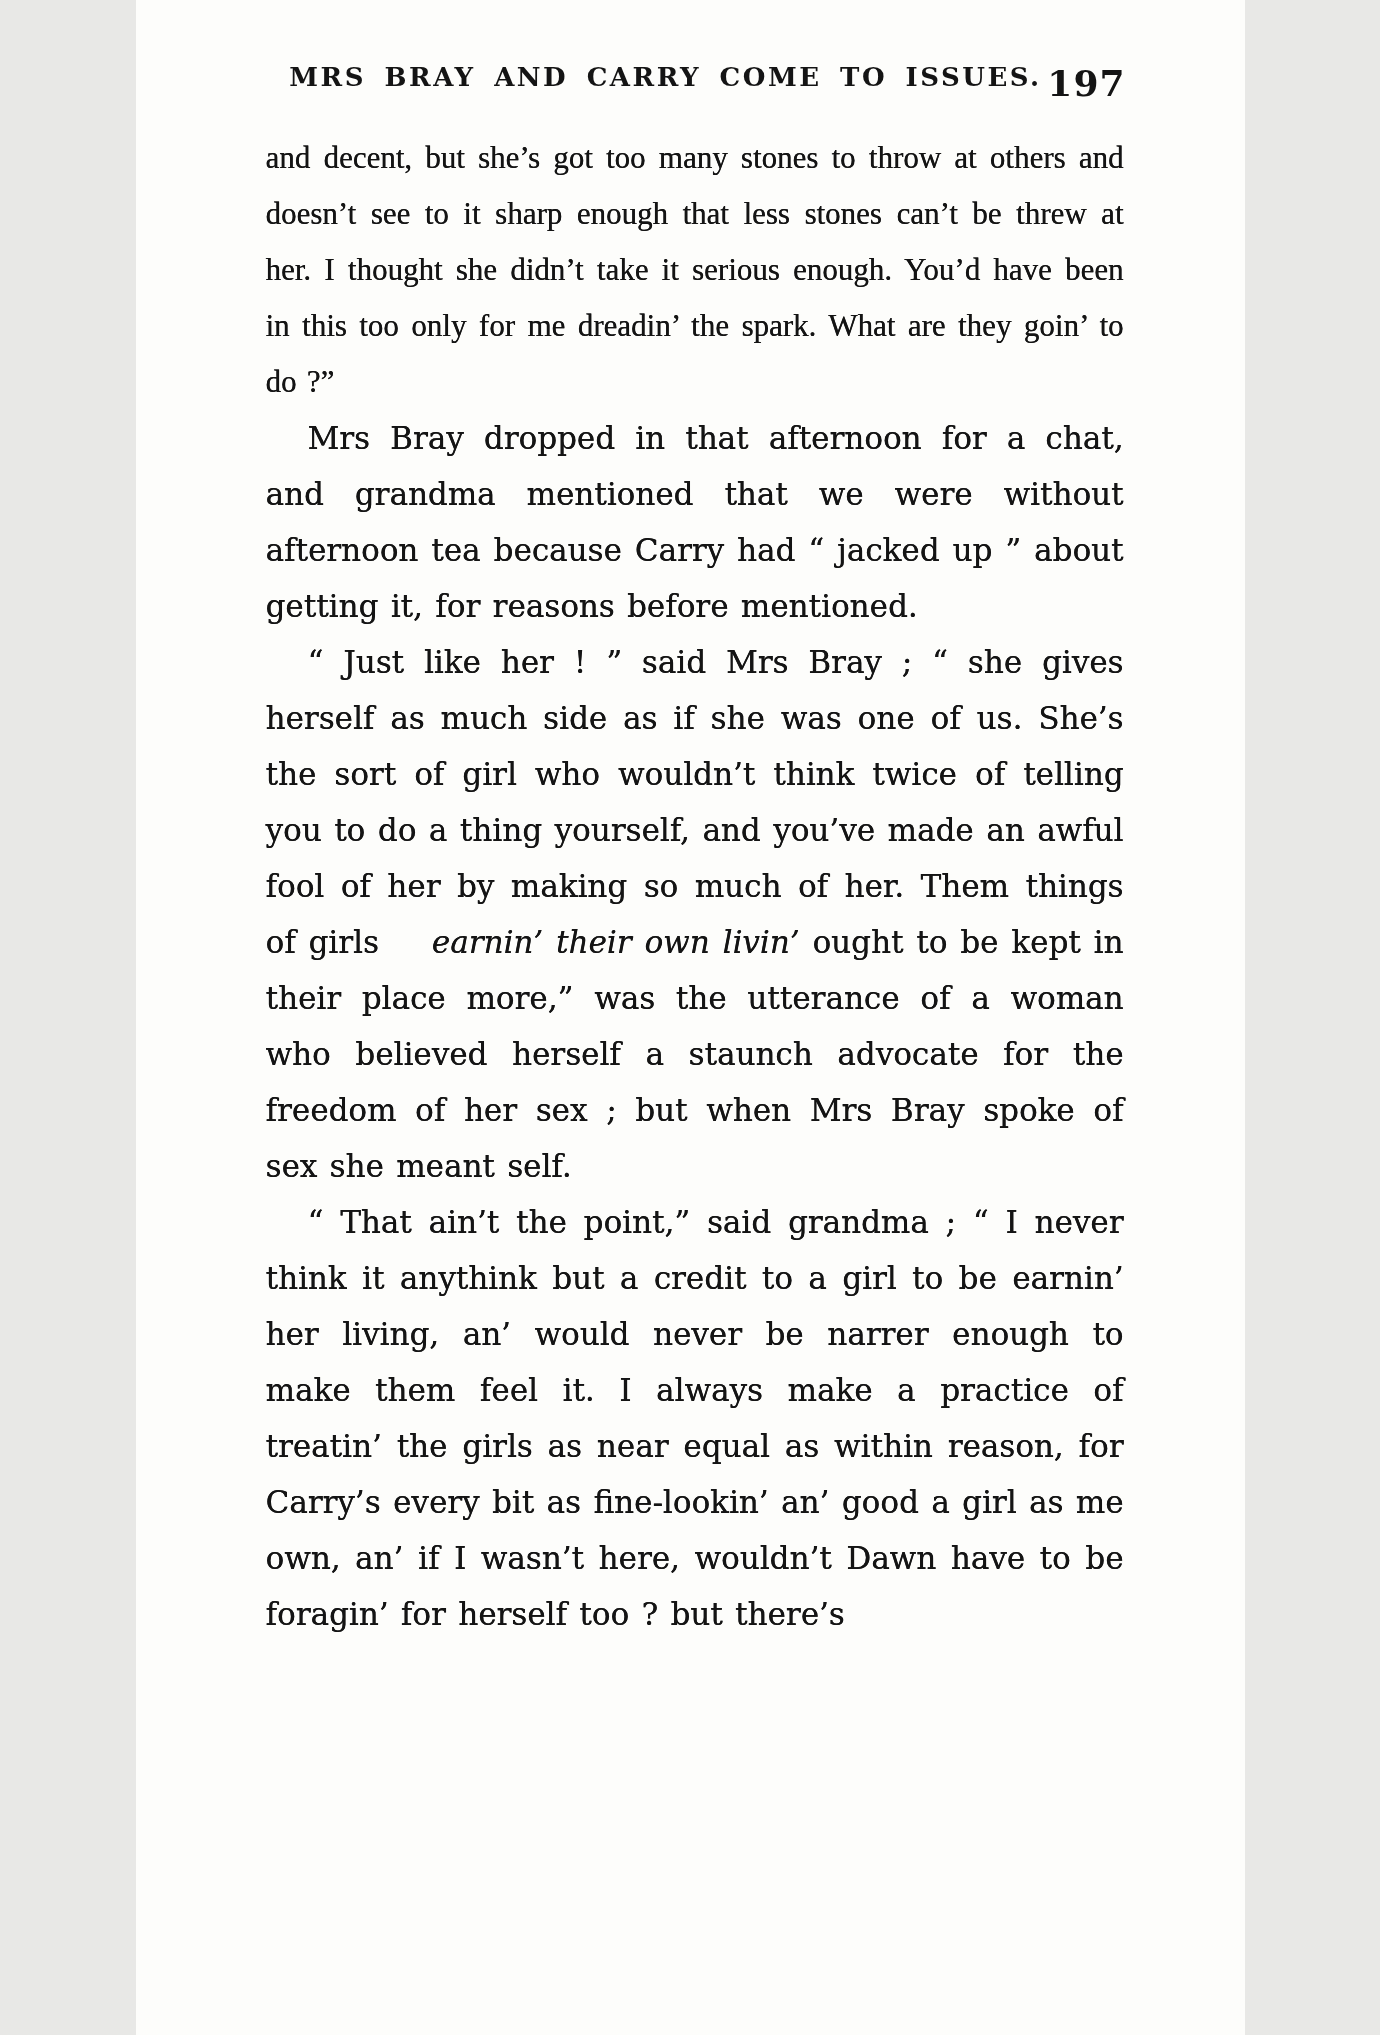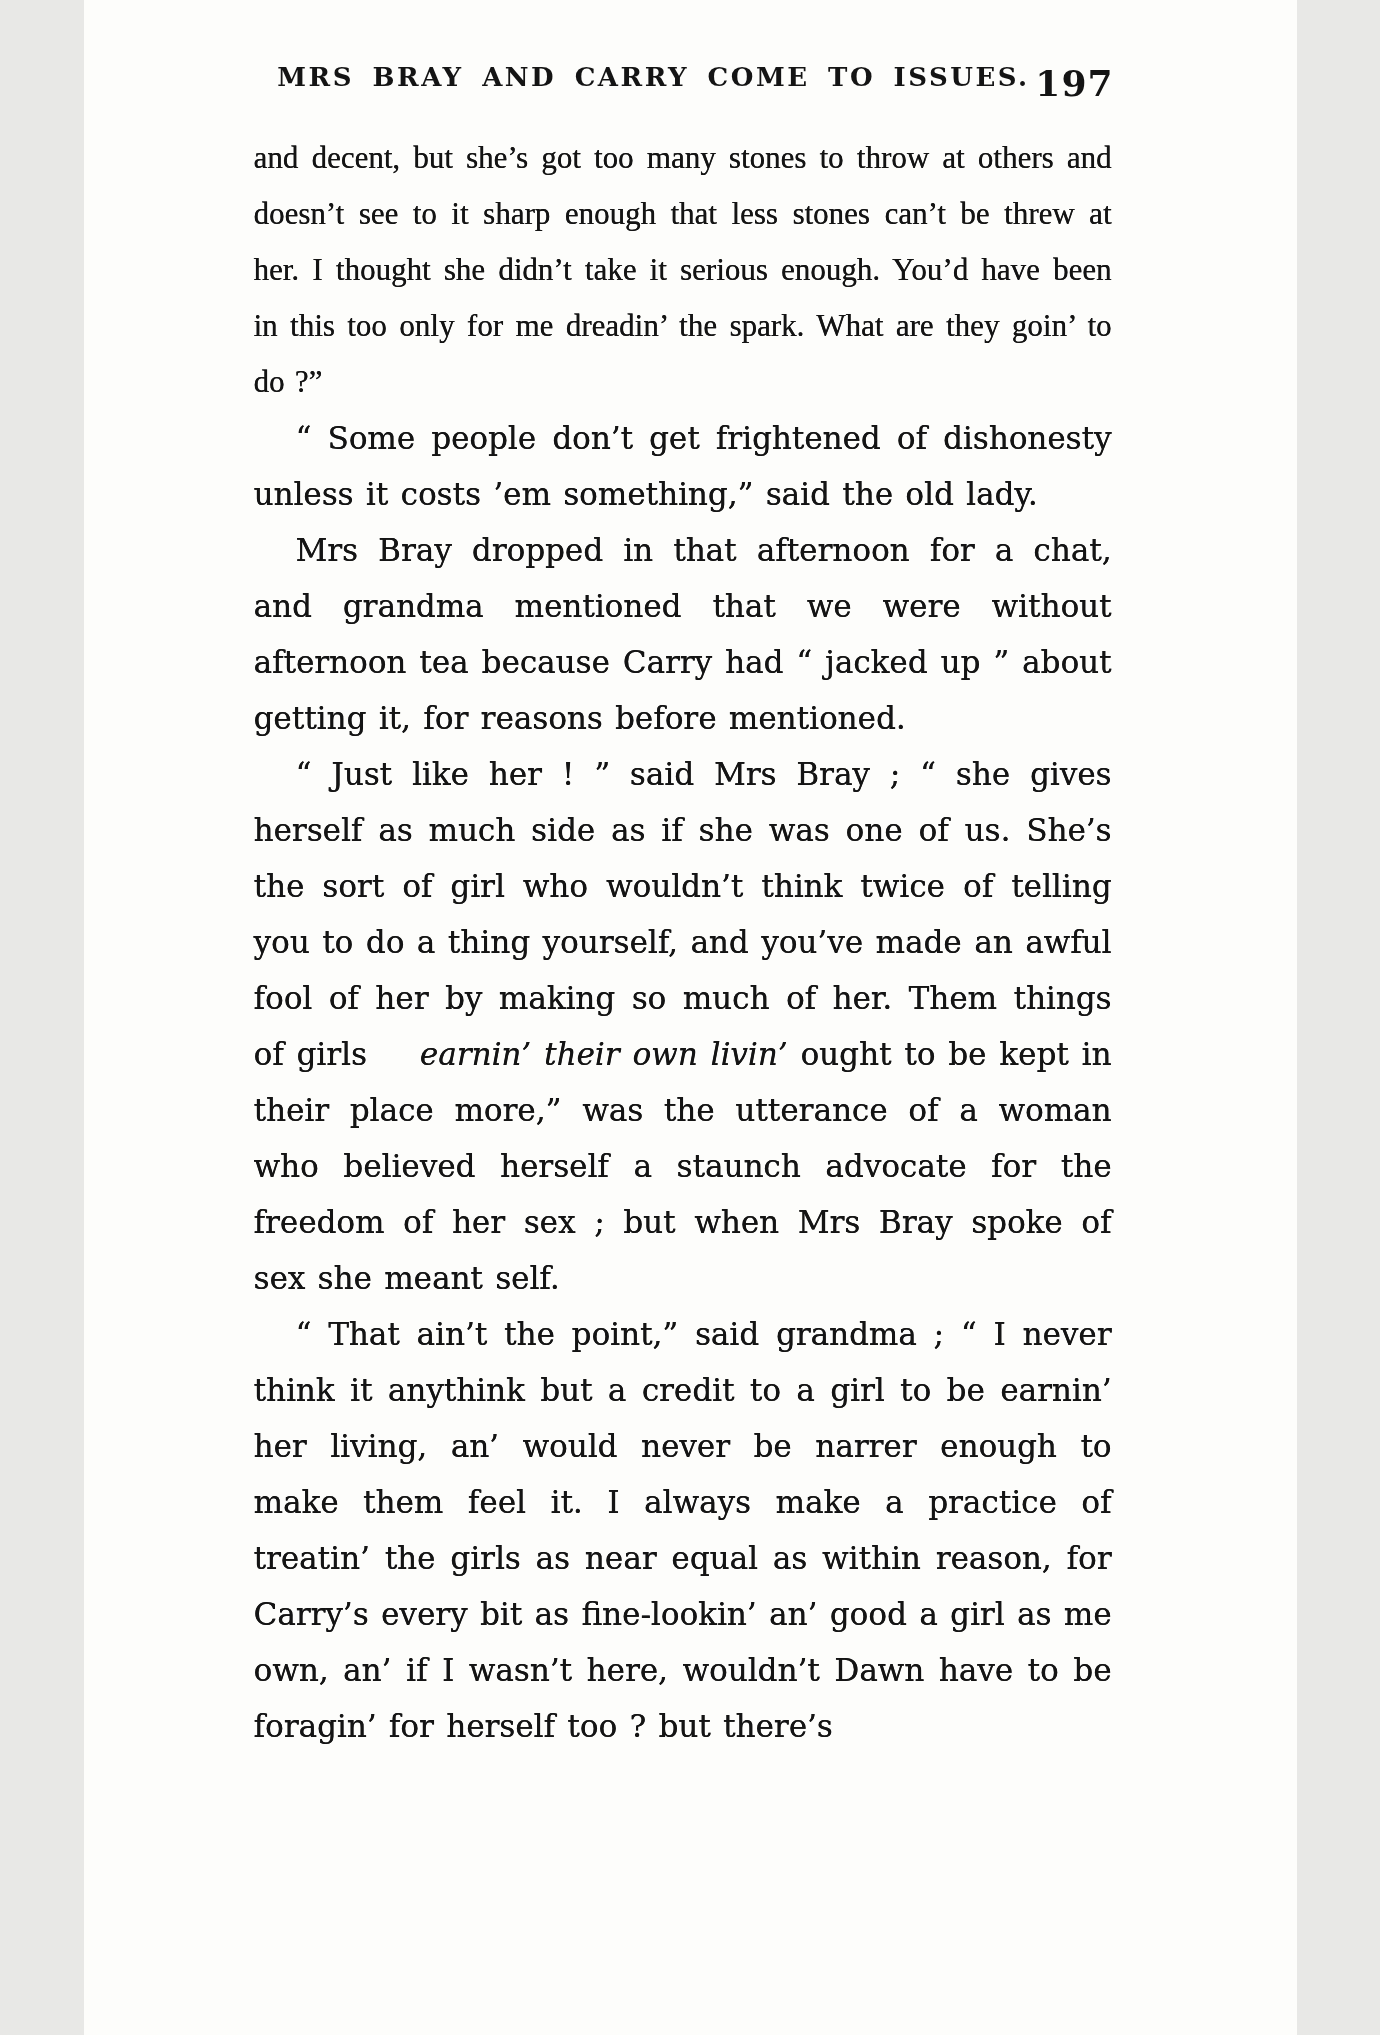--- a/index.html
+++ b/index.html
@@ -2,29 +2,28 @@
 <html><head>
 <meta charset="utf-8">
 <style>
   html, body {
     margin: 0;
     padding: 0;
     background: #e8e8e6;
   }
   .page {
     position: relative;
-    width: 1213px;
+    width: 1109px;
     height: 2035px;
     margin: 0 auto;
     background: #fdfdfb;
     color: #141414;
     font-family: "DejaVu Serif", "Liberation Serif", serif;
     overflow: hidden;
     box-sizing: border-box;
-    padding-left: 40px;
   }
   .running-head {
     position: relative;
     margin: 62px 130px 0 130px;
     width: 860px;
     height: 40px;
   }
   .running-title {
     position: absolute;
     left: 0;
@@ -75,21 +74,20 @@
   <div class="running-head">
     <span class="running-title">MRS BRAY AND CARRY COME TO ISSUES.</span>
     <span class="page-number">197</span>
   </div>
 
   <div class="body-text">
 
     <p class="para no-indent">and decent, but she’s got too many stones to throw at others and doesn’t see to it sharp enough that less stones can’t be threw at her.  I thought she didn’t take it serious enough.  You’d have been in this too only for me dreadin’ the spark.  What are they goin’ to do ?”</p>
 
 
-    <p class="para">“ Some people don’t get frightened of dishonesty unless it costs ’em something,” said the old lady.</p>
 
 
     <p class="para">Mrs Bray dropped in that afternoon for a chat, and grandma mentioned that we were without afternoon tea because Carry had “ jacked up ” about getting it, for reasons before mentioned.</p>
 
     <p class="para"><span>“ Just like her ! ” said Mrs Bray ; “ she gives herself as much side as if she was one of us.  She’s the sort of girl who wouldn’t think twice of telling you to do a thing yourself, and you’ve made an awful fool of her by making so much of her.  Them things of girls </span><em>earnin’ their own livin’</em><span> ought to be kept in their place more,” was the utterance of a woman who believed herself a staunch advocate for the freedom of her sex ; but when Mrs Bray spoke of sex she meant self.</span></p>
 
     <p class="para">“ That ain’t the point,” said grandma ; “ I never think it anythink but a credit to a girl to be earnin’ her living, an’ would never be narrer enough to make them feel it. I always make a practice of treatin’ the girls as near equal as within reason, for Carry’s every bit as fine-lookin’ an’ good a girl as me own, an’ if I wasn’t here, wouldn’t Dawn have to be foragin’ for herself too ? but there’s</p>
 
   </div>
 

